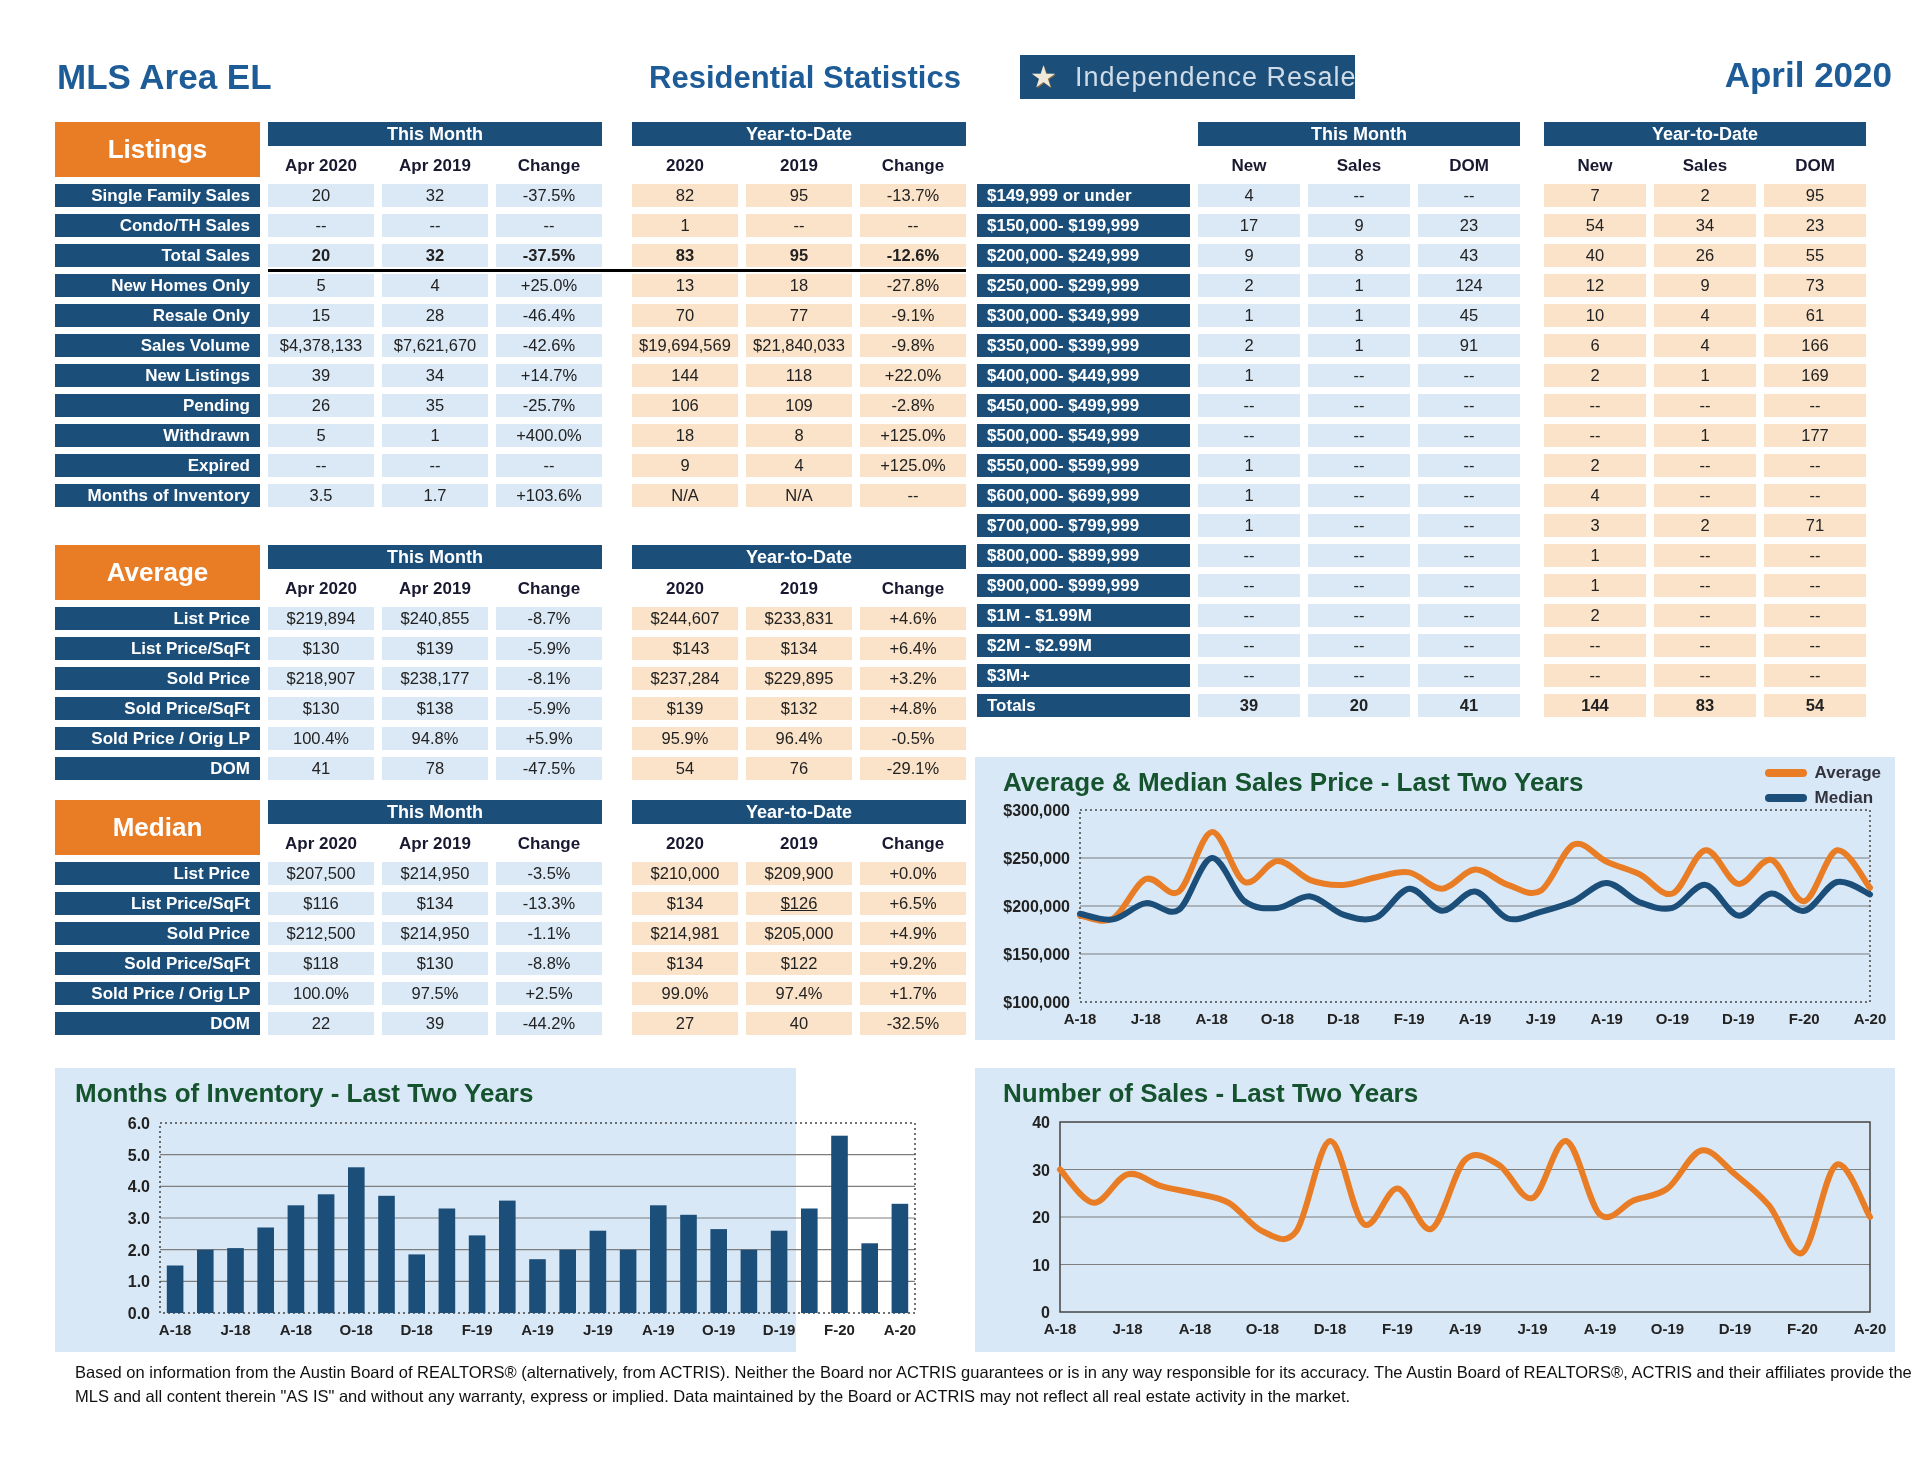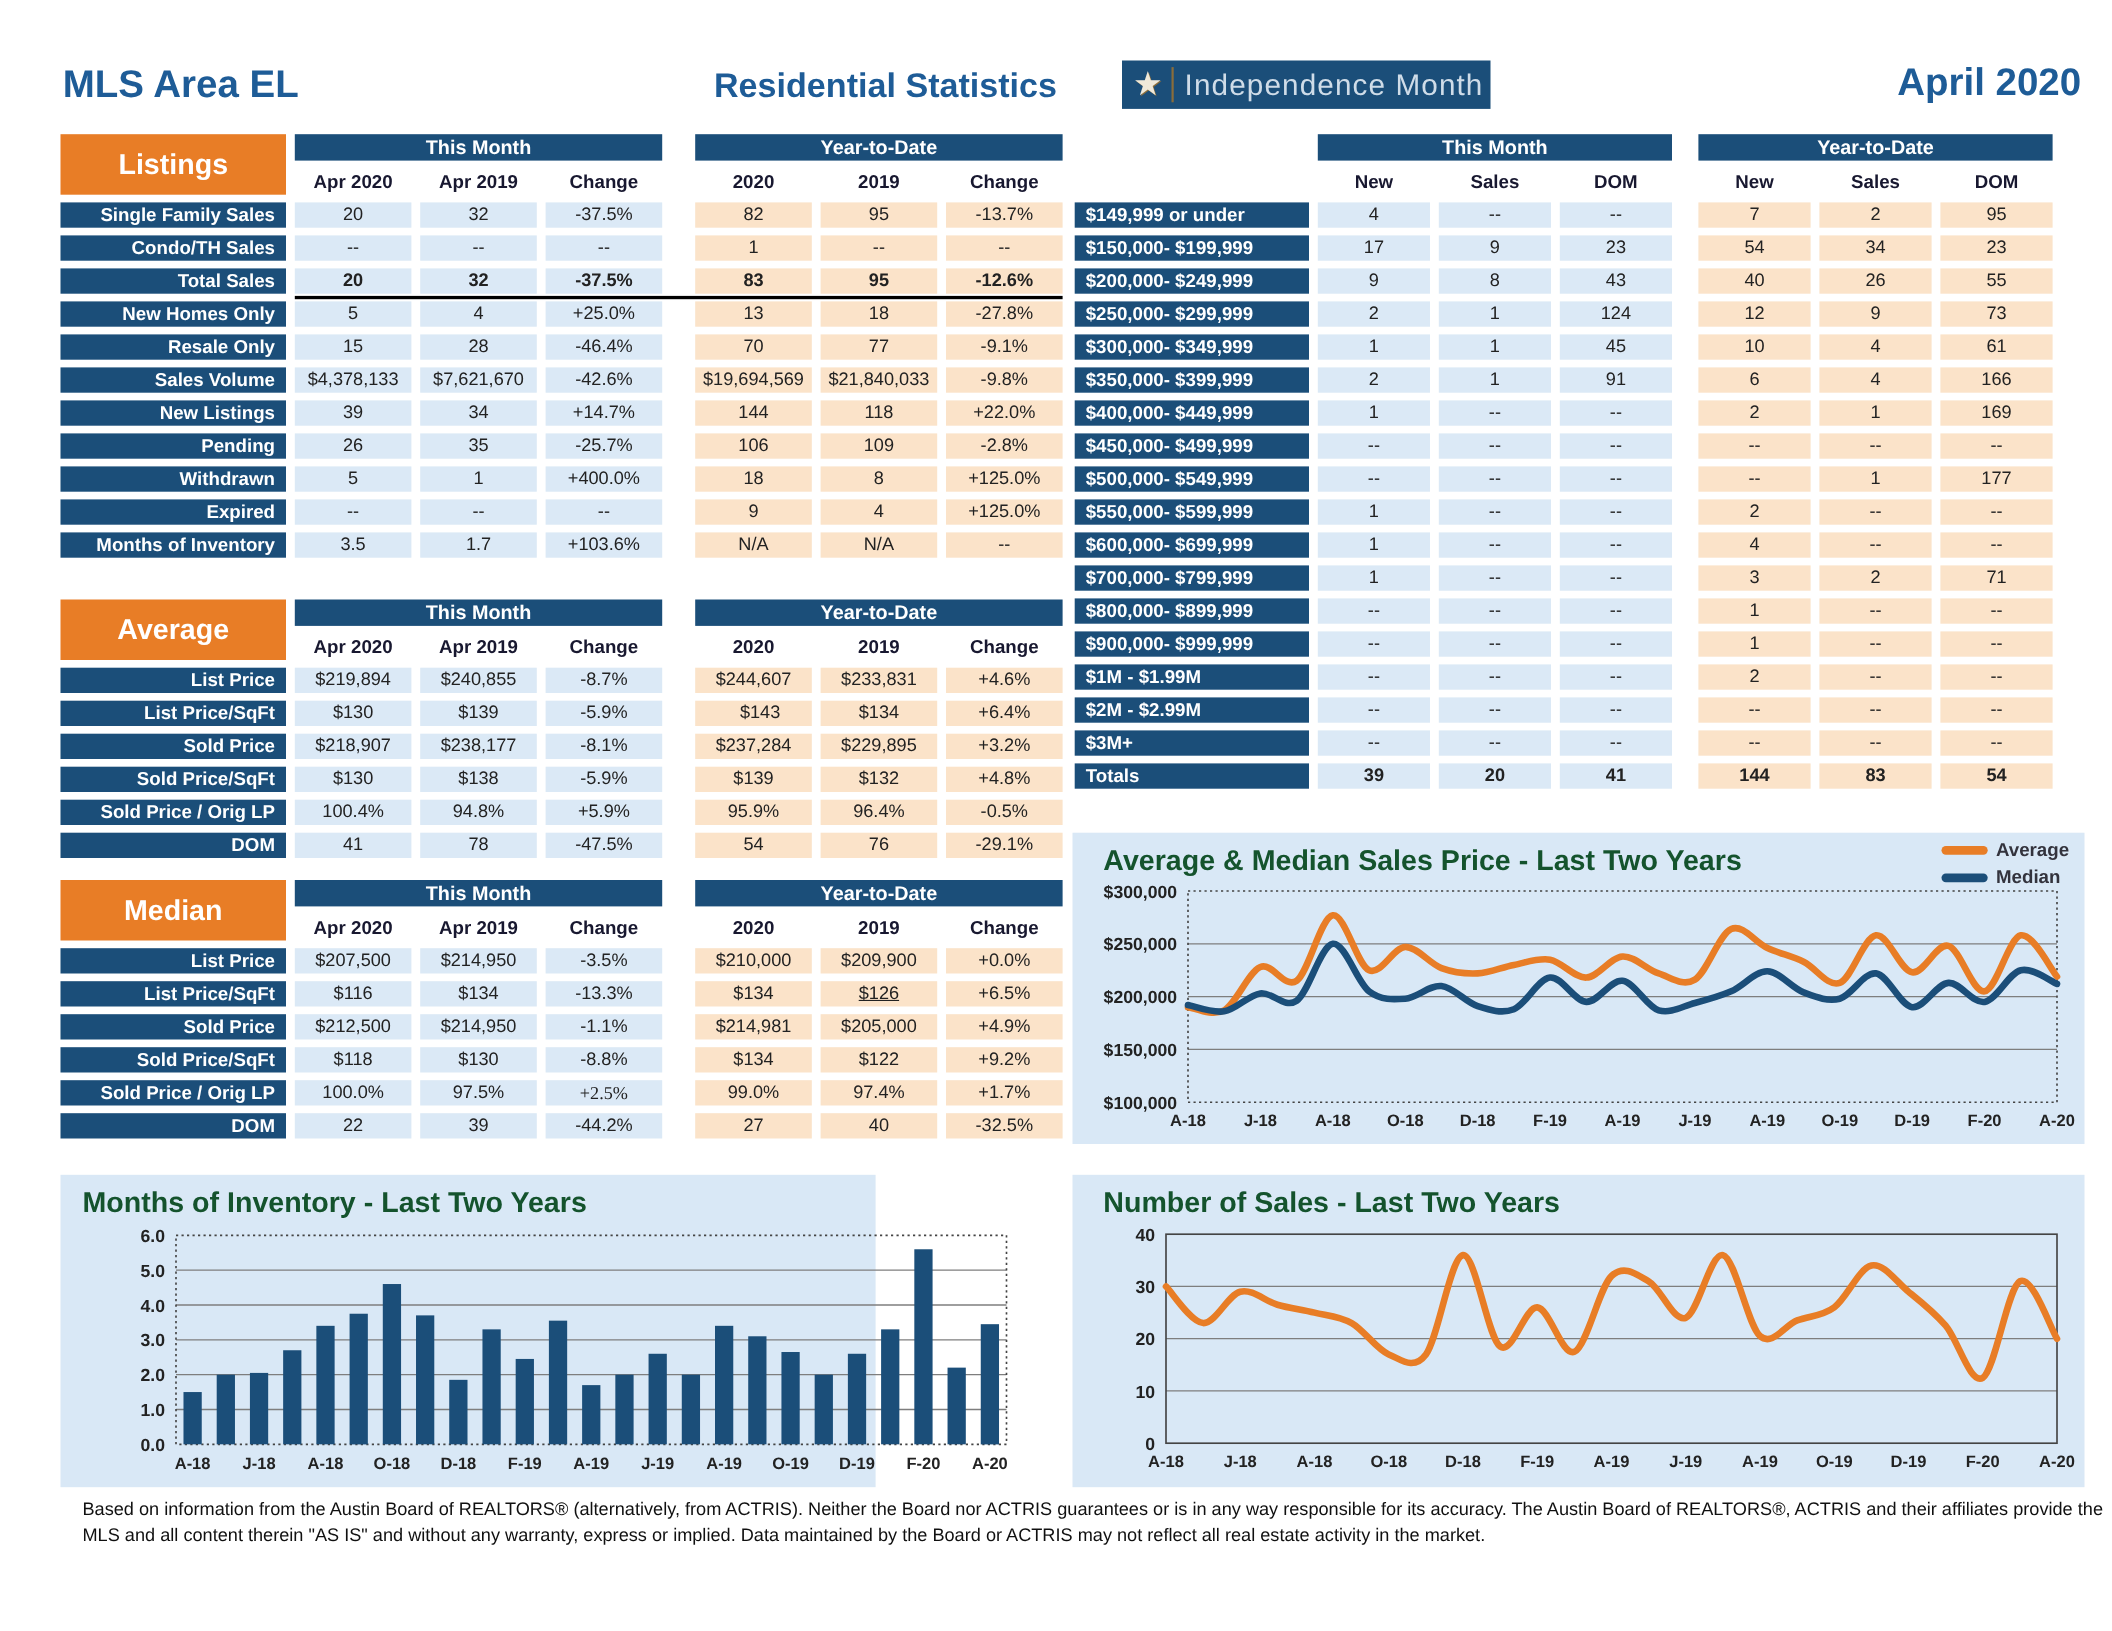--- a/index.html
+++ b/index.html
@@ -52,21 +52,21 @@
 </head>
 <body>
 
 <div class="page">
 
   <div class="title-left">MLS Area EL</div>
   <div class="title-center">Residential Statistics</div>
   <div class="logo">
     <span class="logo-star">★</span>
     <span class="logo-div"></span>
-    <span class="logo-text">Independence Month</span>
+    <span class="logo-text">Independence Resale</span>
   </div>
   <div class="title-right">April 2020</div>
 
   <div class="tbl left" style="top:122px">
       <div class="sec" style="grid-area: 1 / 1 / 3 / 2;">Listings</div>
       <div class="gbar" style="grid-area: 1 / 2 / 2 / 5;">This Month</div>
       <div class="gbar" style="grid-area: 1 / 6 / 2 / 9;">Year-to-Date</div>
       <div class="chead" style="grid-area: 2 / 2 / 3 / 3;">Apr 2020</div>
       <div class="chead" style="grid-area: 2 / 3 / 3 / 4;">Apr 2019</div>
       <div class="chead" style="grid-area: 2 / 4 / 3 / 5;">Change</div>
@@ -239,21 +239,21 @@
       <div class="rlab" style="grid-area: 6 / 1 / 7 / 2;">Sold Price/SqFt</div>
       <div class="cell tm" style="grid-area: 6 / 2 / 7 / 3;">$118</div>
       <div class="cell tm" style="grid-area: 6 / 3 / 7 / 4;">$130</div>
       <div class="cell tm" style="grid-area: 6 / 4 / 7 / 5;">-8.8%</div>
       <div class="cell yt" style="grid-area: 6 / 6 / 7 / 7;">$134</div>
       <div class="cell yt" style="grid-area: 6 / 7 / 7 / 8;">$122</div>
       <div class="cell yt" style="grid-area: 6 / 8 / 7 / 9;">+9.2%</div>
       <div class="rlab" style="grid-area: 7 / 1 / 8 / 2;">Sold Price / Orig LP</div>
       <div class="cell tm" style="grid-area: 7 / 2 / 8 / 3;">100.0%</div>
       <div class="cell tm" style="grid-area: 7 / 3 / 8 / 4;">97.5%</div>
-      <div class="cell tm" style="grid-area: 7 / 4 / 8 / 5; font-family: Liberation Serif, serif;">+2.5%</div>
+      <div class="cell tm" style="grid-area: 7 / 4 / 8 / 5;">+2.5%</div>
       <div class="cell yt" style="grid-area: 7 / 6 / 8 / 7;">99.0%</div>
       <div class="cell yt" style="grid-area: 7 / 7 / 8 / 8;">97.4%</div>
       <div class="cell yt" style="grid-area: 7 / 8 / 8 / 9;">+1.7%</div>
       <div class="rlab" style="grid-area: 8 / 1 / 9 / 2;">DOM</div>
       <div class="cell tm" style="grid-area: 8 / 2 / 9 / 3;">22</div>
       <div class="cell tm" style="grid-area: 8 / 3 / 9 / 4;">39</div>
       <div class="cell tm" style="grid-area: 8 / 4 / 9 / 5;">-44.2%</div>
       <div class="cell yt" style="grid-area: 8 / 6 / 9 / 7;">27</div>
       <div class="cell yt" style="grid-area: 8 / 7 / 9 / 8;">40</div>
       <div class="cell yt" style="grid-area: 8 / 8 / 9 / 9;">-32.5%</div>

